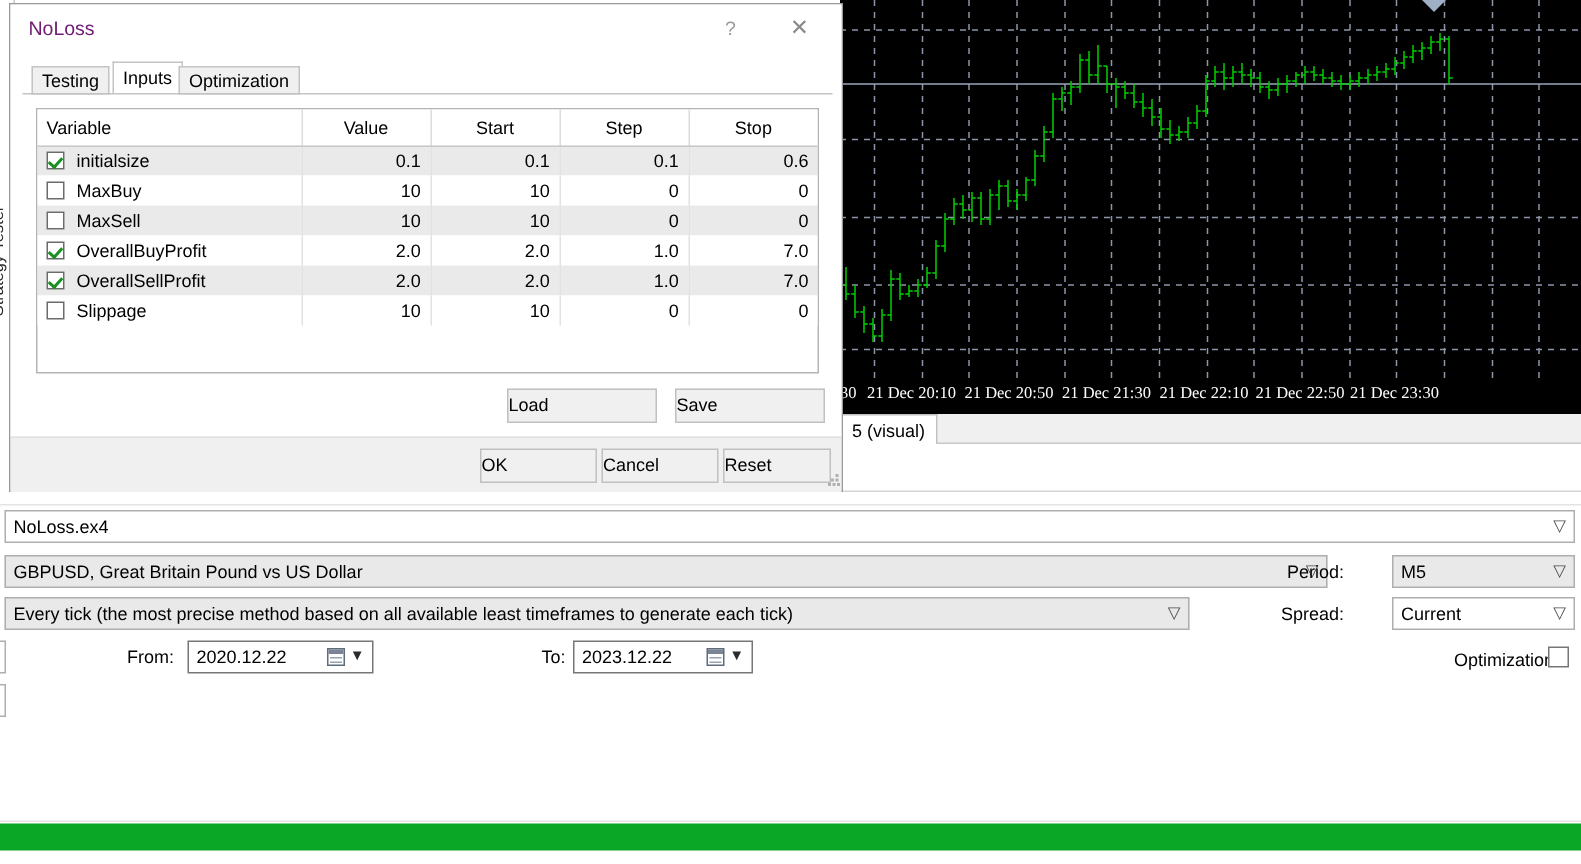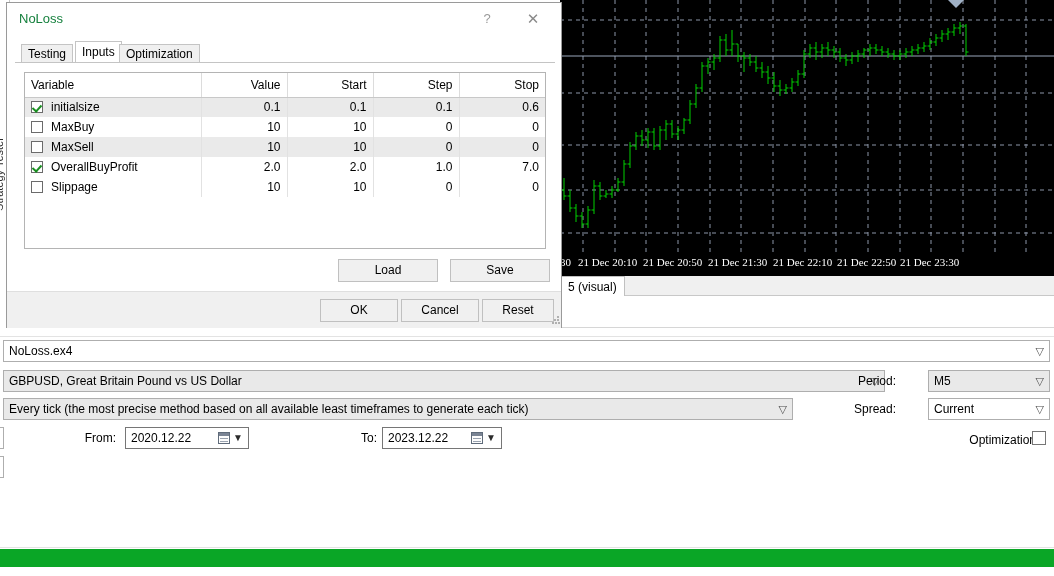--- a/index.html
+++ b/index.html
@@ -72,21 +72,21 @@
   .dialog {
     position: absolute; left: 6px; top: 2px; width: 556px; height: 326px;
     background: #f0f0f0; border: 1px solid #9a9a9a;
     box-shadow: 0 0 0 0 rgba(0,0,0,0);
   }
   .dlg-titlebar {
     position: absolute; left: 0; top: 0; width: 100%; height: 31px;
     background: #ffffff;
   }
   .dlg-title {
-    position: absolute; left: 12px; top: 8px; font-size: 13px; color: #15803d;
+    position: absolute; left: 12px; top: 8px; font-size: 13px; color: #701a75;
   }
   .dlg-help {
     position: absolute; right: 56px; top: 5px; width: 36px; height: 22px;
     text-align: center; line-height: 22px; color: #9a9a9a; font-size: 13px;
     cursor: default;
   }
   .dlg-close {
     position: absolute; right: 6px; top: 3px; width: 44px; height: 26px;
     text-align: center; line-height: 26px; color: #8a8a8a; font-size: 15px;
     cursor: default;
@@ -125,21 +125,21 @@
     background: #ffffff; border: 1px solid #b4b4b4;
   }
   table.params { width: 100%; border-collapse: collapse; table-layout: fixed; }
   table.params th {
     height: 24px; font-weight: normal; font-size: 12px;
     background: #ffffff; border-right: 1px solid #dcdcdc;
     border-bottom: 1px solid #c8c8c8;
     padding: 0 6px;
   }
   table.params th.c-var { text-align: left; width: 176px; }
-  table.params th.num { text-align: right; }
+  table.params th.num { text-align: center; }
   table.params td {
     height: 20px; font-size: 12px; padding: 0 6px;
     border-right: 1px solid #e2e2e2;
   }
   table.params td.c-var { text-align: left; }
   table.params td.num { text-align: right; }
   table.params tr.odd td { background: #eaeaea; }
   table.params tr.even td { background: #ffffff; }
   .cbx {
     display: inline-block; width: 12px; height: 12px; vertical-align: -2px;
@@ -148,21 +148,21 @@
   }
   .cbx.on::after {
     content: ""; position: absolute; left: 2px; top: 1px;
     width: 4px; height: 7px; border: solid #1a8f22;
     border-width: 0 2px 2px 0; transform: rotate(42deg);
   }
 
   
   .btn {
     position: absolute; height: 23px; background: #f0f0f0;
-    border: 1px solid #c0c0c0; font-size: 12px; text-align: center;
+    border: 1px solid #c0c0c0; font-size: 12px; 
     line-height: 21px; cursor: default; color: #000;
   }
 
   
   .panel { position: absolute; left: 0; top: 328px; width: 1054px; height: 248px; background:#ffffff; }
   .combo {
     position: absolute; height: 22px; background: #e9e9e9;
     border: 1px solid #aeaeae; font-size: 12px; line-height: 20px;
     padding-left: 5px; cursor: default; overflow: hidden; white-space: nowrap;
   }
@@ -524,20 +524,27 @@
                 <td class="num">0</td>
                 <td class="num" style="border-right: none;">0</td>
               </tr>
               <tr class="even">
                 <td class="c-var"><span class="cbx on"></span><span>OverallBuyProfit</span></td>
                 <td class="num">2.0</td>
                 <td class="num">2.0</td>
                 <td class="num">1.0</td>
                 <td class="num" style="border-right: none;">7.0</td>
               </tr>
+              <tr class="odd">
+                <td class="c-var"><span class="cbx on"></span><span>OverallSellProfit</span></td>
+                <td class="num">2.0</td>
+                <td class="num">2.0</td>
+                <td class="num">1.0</td>
+                <td class="num" style="border-right: none;">7.0</td>
+              </tr>
               <tr class="even">
                 <td class="c-var"><span class="cbx"></span><span>Slippage</span></td>
                 <td class="num">10</td>
                 <td class="num">10</td>
                 <td class="num">0</td>
                 <td class="num" style="border-right: none;">0</td>
               </tr>
             </tbody>
         </table>
       </div>

